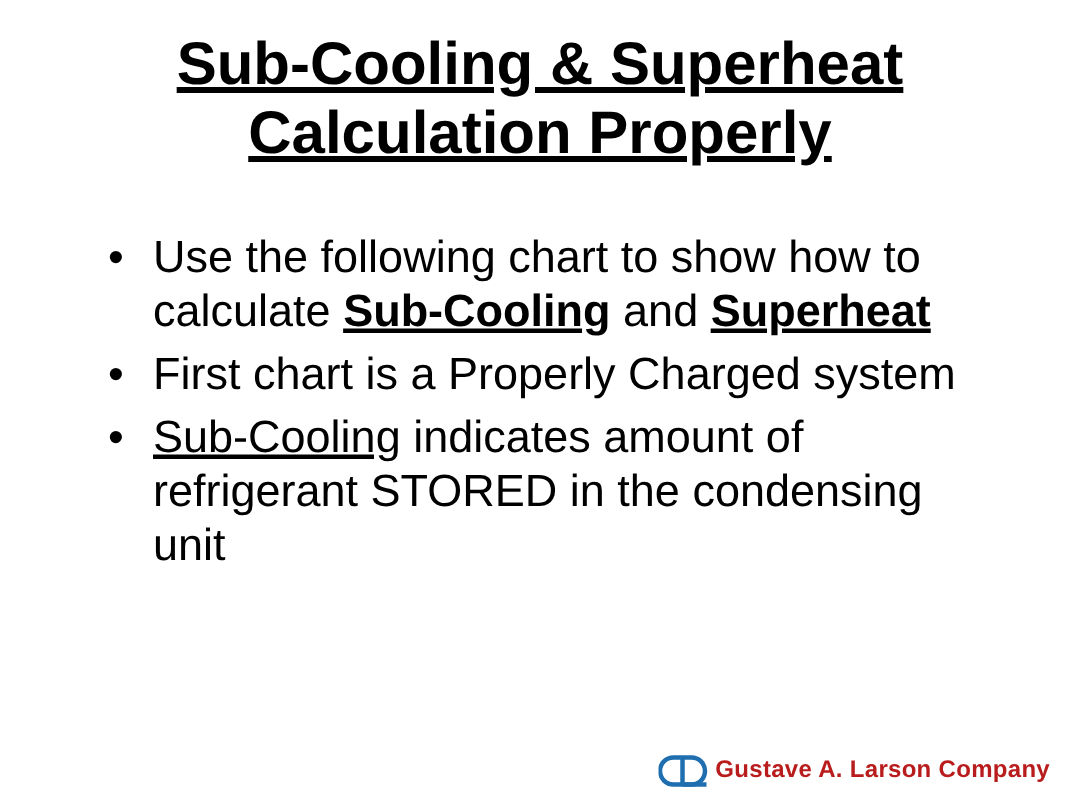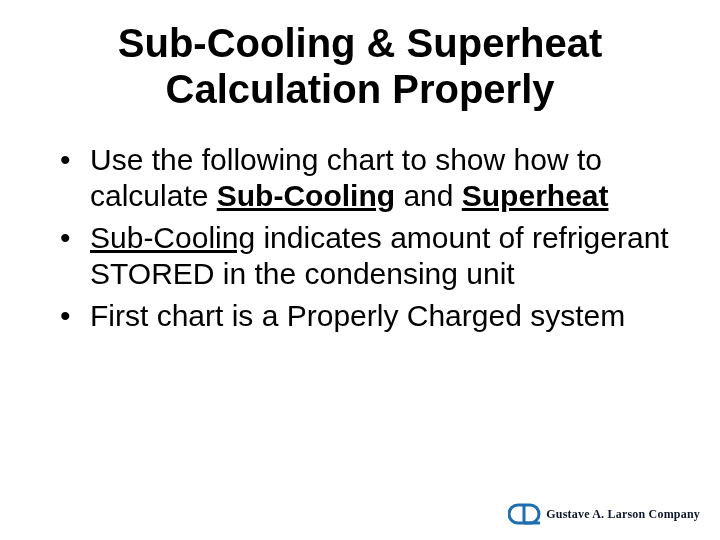--- a/index.html
+++ b/index.html
@@ -17,30 +17,31 @@
     width: 720px;
     height: 540px;
     box-sizing: border-box;
   }
   .title {
     text-align: center;
     font-weight: bold;
     font-size: 40px;
     line-height: 1.15;
     padding: 20px 40px 10px 40px;
+    text-decoration: underline;
   }
   .body {
     padding: 20px 40px 0 60px;
     font-size: 30px;
     line-height: 1.2;
   }
   ul.bullets {
     list-style: none;
     padding: 0;
-    margin: 0;
+    margin: 12px;
   }
   ul.bullets > li {
     position: relative;
     padding-left: 30px;
     margin-bottom: 6px;
   }
   ul.bullets > li::before {
     content: "•";
     position: absolute;
     left: 0;
@@ -65,47 +66,47 @@
   }
   .logo-mark {
     width: 34px;
     height: 24px;
     position: relative;
   }
   .logo-mark svg {
     display: block;
   }
   .logo-text {
-    font-family: Liberation Serif, serif;
+    font-family: Liberation Sans, sans-serif;
     font-weight: bold;
-    font-size: 12px;
-    color: #0f172a;
+    font-size: 16px;
+    color: #b91c1c;
     letter-spacing: 0.2px;
   }
 </style>
 </head>
 <body>
 
 <div class="slide">
 
   <div class="title">
     <span>Sub-Cooling &amp; Superheat</span><br>
     <span>Calculation Properly</span>
   </div>
 
   <div class="body">
     <ul class="bullets">
       <li>
         <span>Use the following chart to show how to calculate </span><span class="ub">Sub-Cooling</span><span> and </span><span class="ub">Superheat</span>
       </li>
       <li>
-        <span class="u">Sub-Cooling</span><span> indicates amount of refrigerant STORED in the condensing unit</span>
+        <span>First chart is a Properly Charged system</span>
       </li>
       <li>
-        <span>First chart is a Properly Charged system</span>
+        <span class="u">Sub-Cooling</span><span> indicates amount of refrigerant STORED in the condensing unit</span>
       </li>
     </ul>
   </div>
 
   <div class="footer-logo">
     <span class="logo-mark">
       <svg width="34" height="24" viewBox="0 0 34 24">
         <rect x="1" y="3" width="30" height="18" rx="9" ry="9" fill="none" stroke="#1f6fb0" stroke-width="3"></rect>
         <line x1="16" y1="3" x2="16" y2="21" stroke="#1f6fb0" stroke-width="3"></line>
         <path d="M16 21 H32" stroke="#1f6fb0" stroke-width="3" fill="none"></path>

